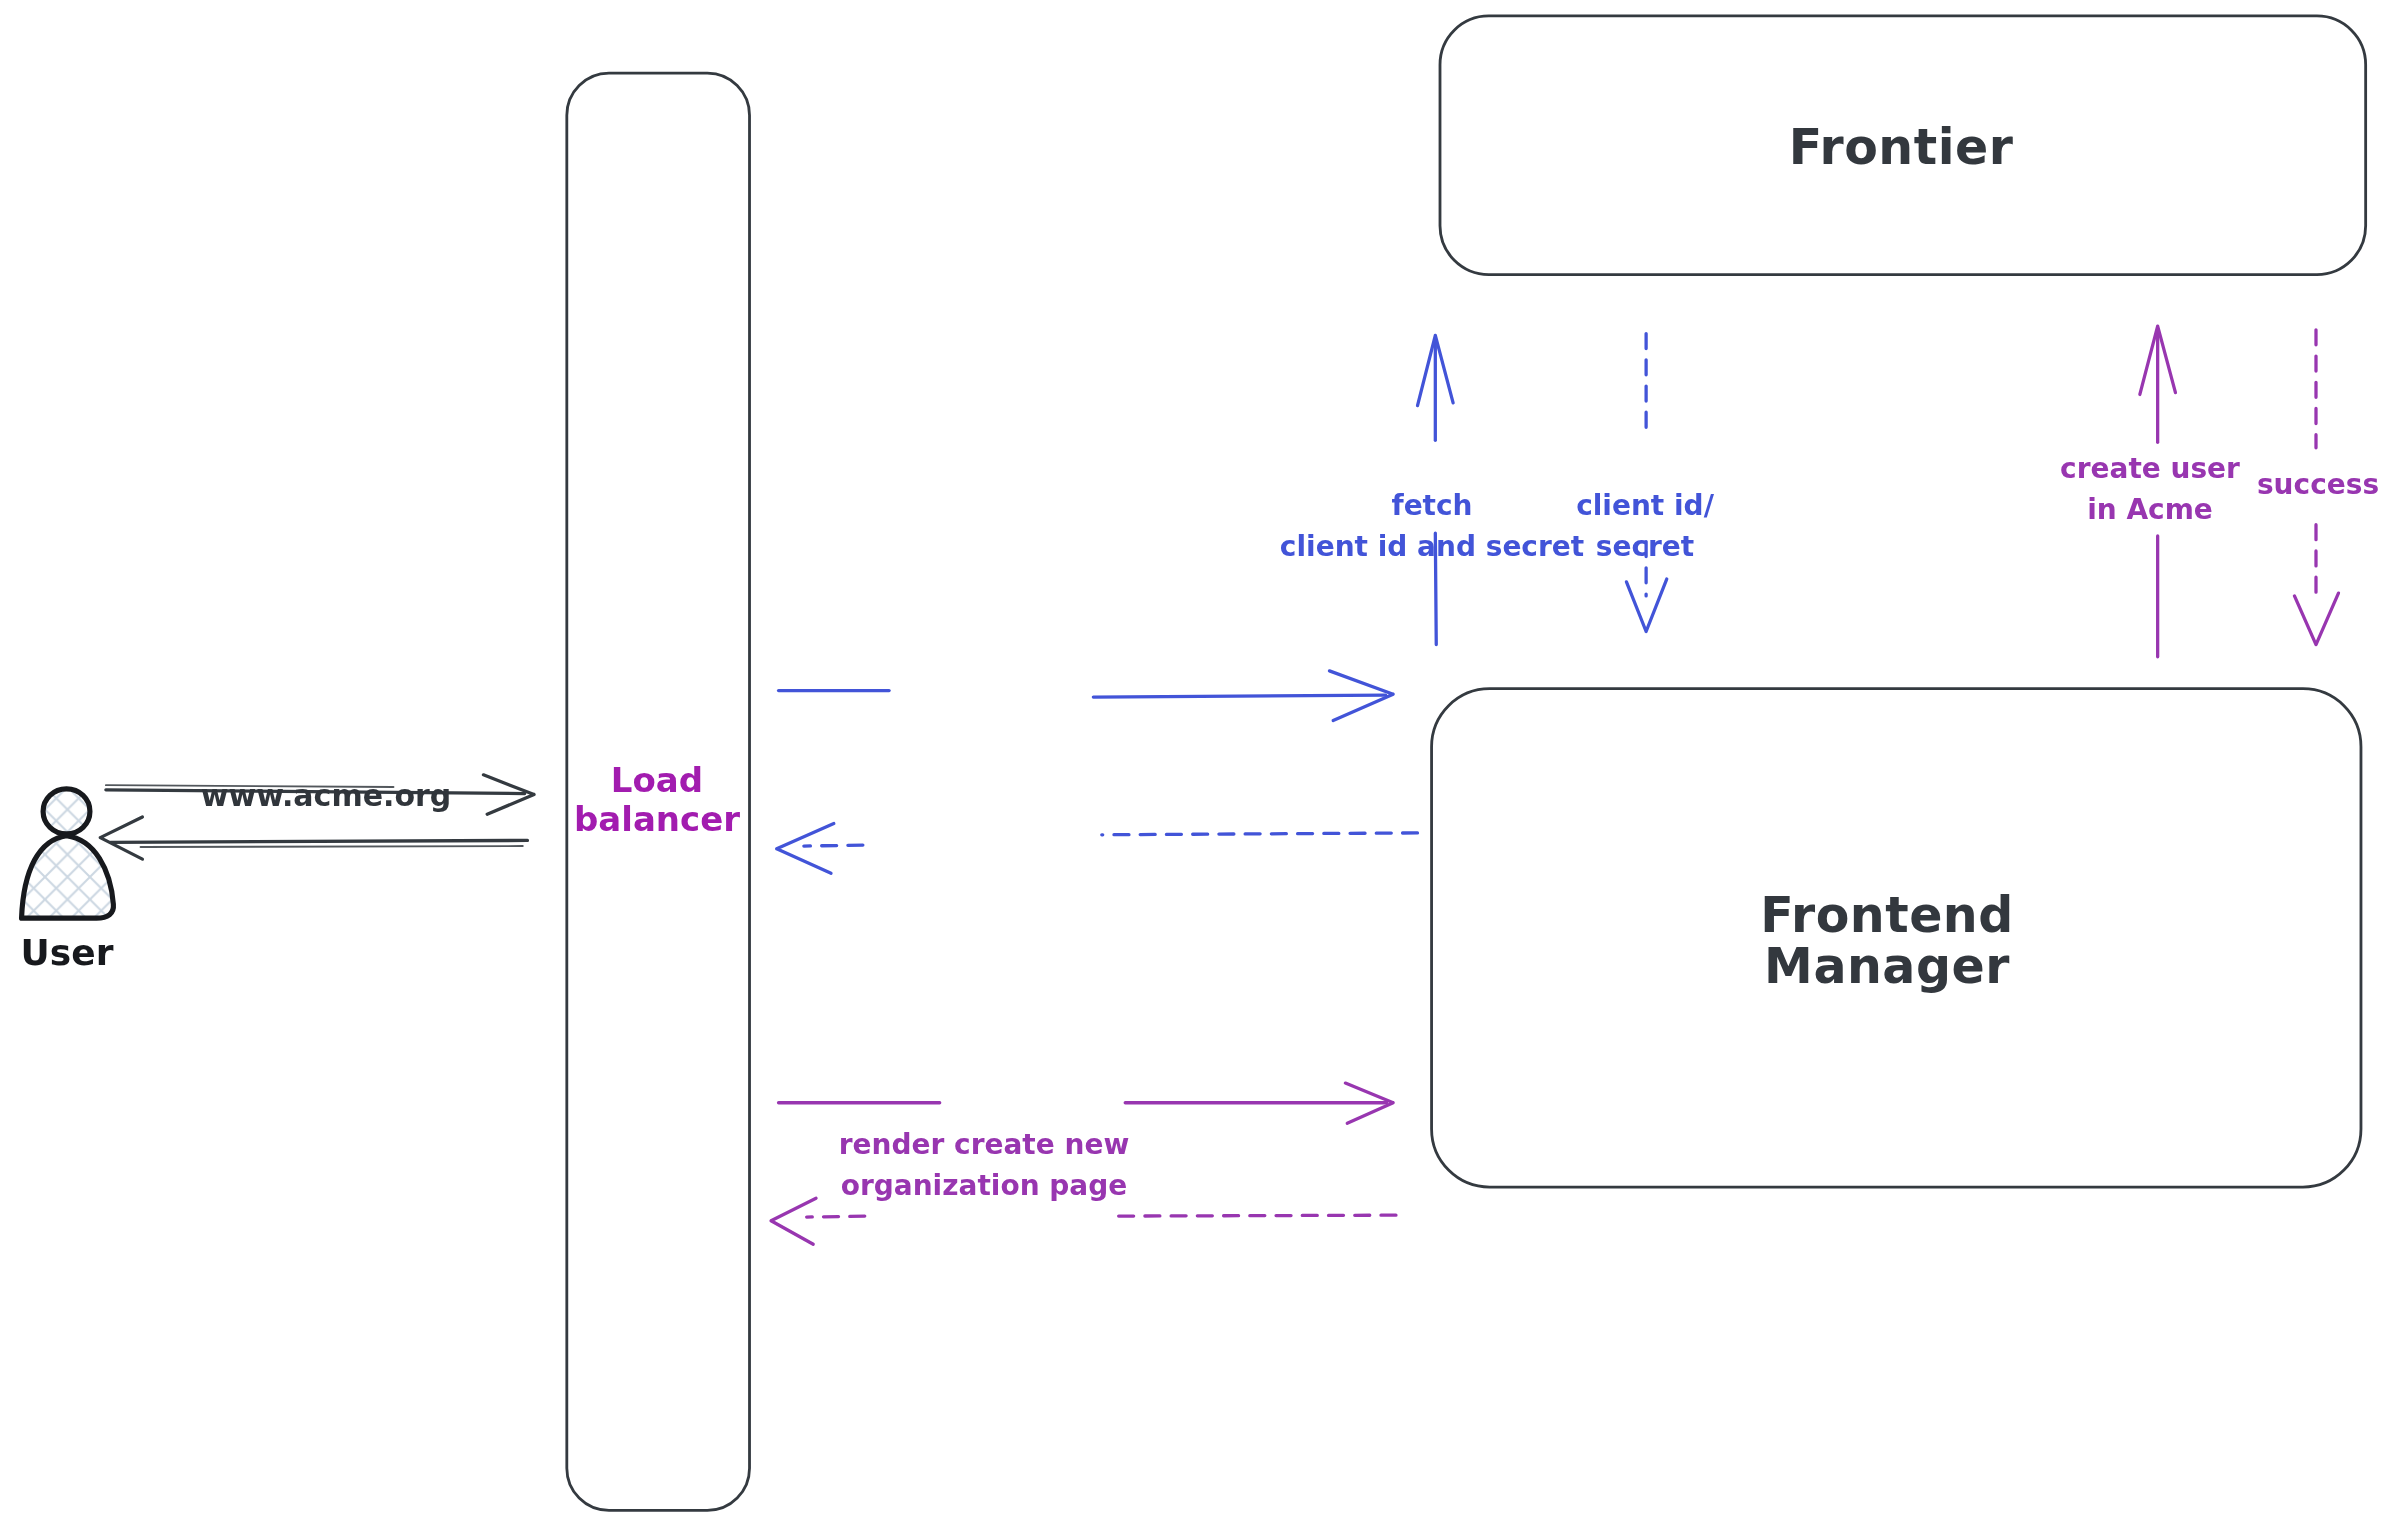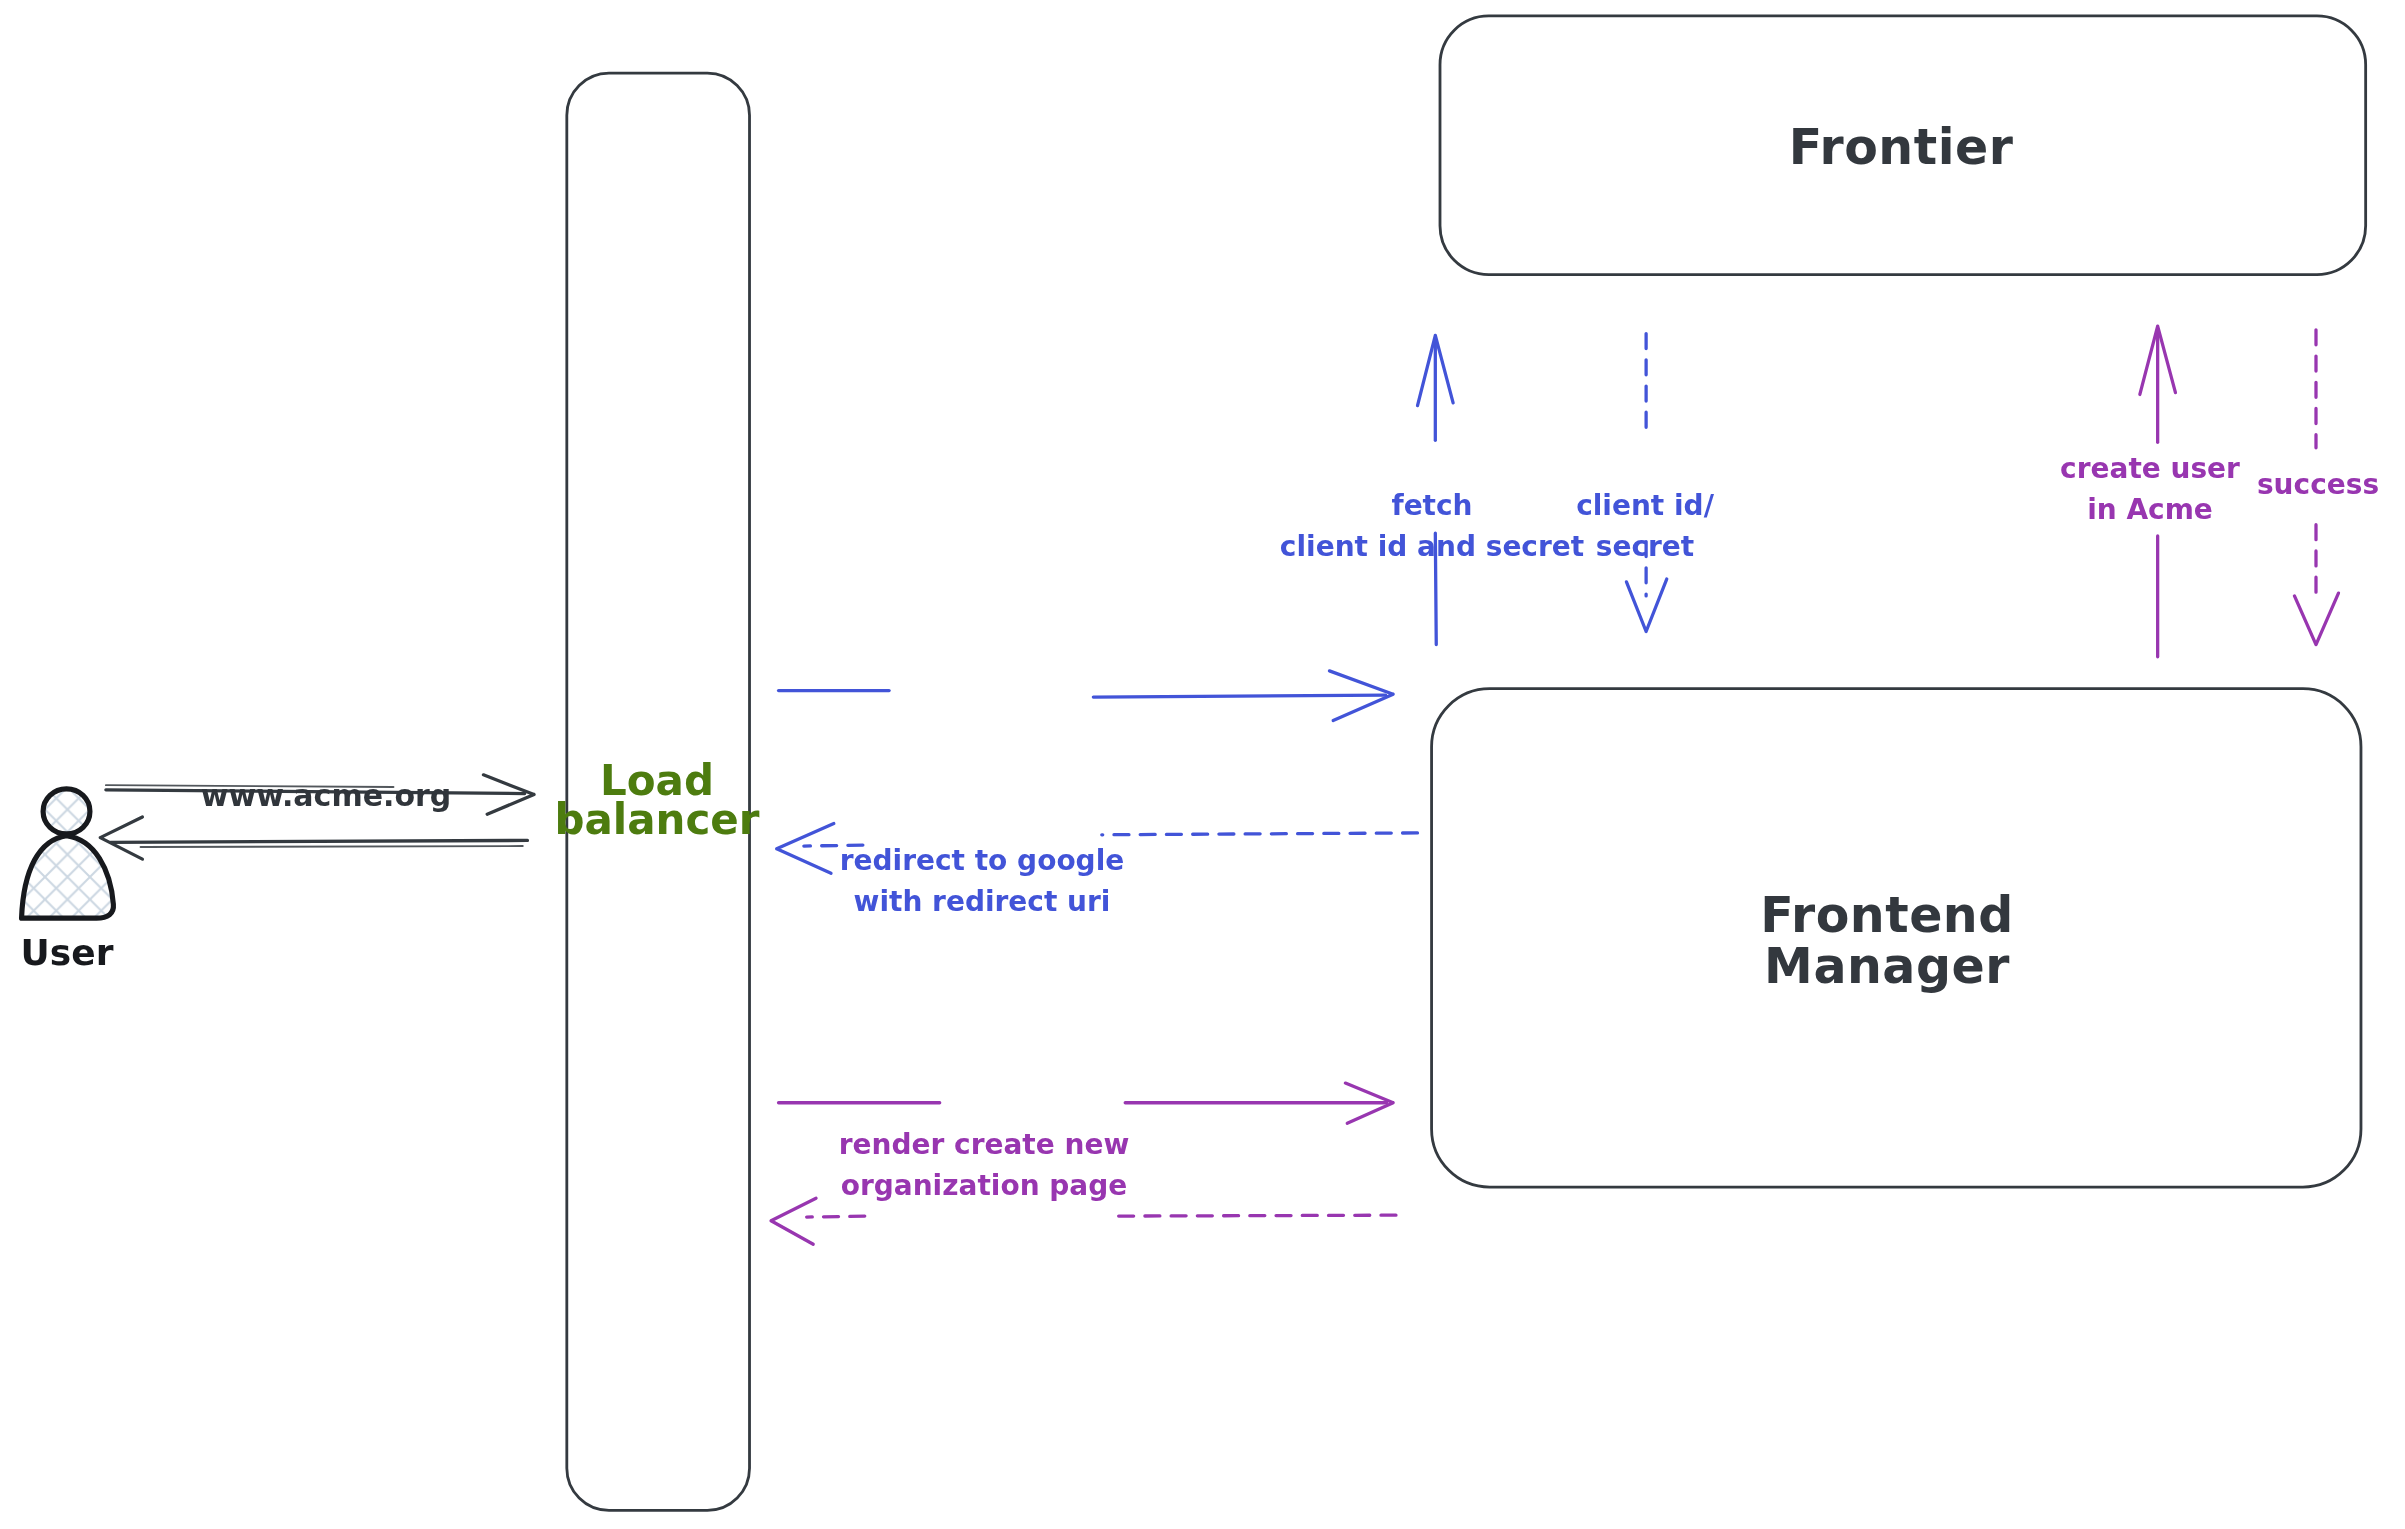--- a/index.html
+++ b/index.html
@@ -21,21 +21,21 @@
   .dash{stroke-dasharray:16 12;}
   .boxfill{fill:#ffffff;}
   .lbl{
     position:absolute;
     transform:translateX(-50%);
     text-align:center;
     white-space:nowrap;
     font-weight:bold;
   }
   .box-lbl{font-size:49px;line-height:51px;color:#33383e;letter-spacing:0.5px;}
-  .lb-lbl{font-size:42px;line-height:39px;color:#4d7c0f;}
+  .lb-lbl{font-size:34px;line-height:39px;color:#a21caf;}
   .user-lbl{font-size:36px;color:#17191d;}
   .arrow-lbl{font-size:28px;line-height:41px;}
   .www-lbl{font-size:30px;}
   .t-dark{color:#30353b;}
   .t-blue{color:#4254d8;margin-top:44px;}
   .t-purple{color:#9836b0;text-align:center;}
 </style>
 </head>
 <body>
 
@@ -128,24 +128,20 @@
   <div class="lbl box-lbl" style="left:1901px;top:122px">Frontier</div>
 
   <div class="lbl box-lbl" style="left:1887px;top:890px">
     <div>Frontend</div>
     <div>Manager</div>
   </div>
 
   <div class="lbl www-lbl t-dark" style="left:326px;top:778px">www.acme.org</div>
 
 
-  <div class="lbl arrow-lbl t-blue" style="left:982px;top:796px">
-    <div>redirect to google</div>
-    <div>with redirect uri</div>
-  </div>
 
   <div class="lbl arrow-lbl t-blue" style="left:1432px;top:441px">
     <div>fetch</div>
     <div>client id and secret</div>
   </div>
 
   <div class="lbl arrow-lbl t-blue" style="left:1645px;top:441px">
     <div>client id/</div>
     <div>secret</div>
   </div>

